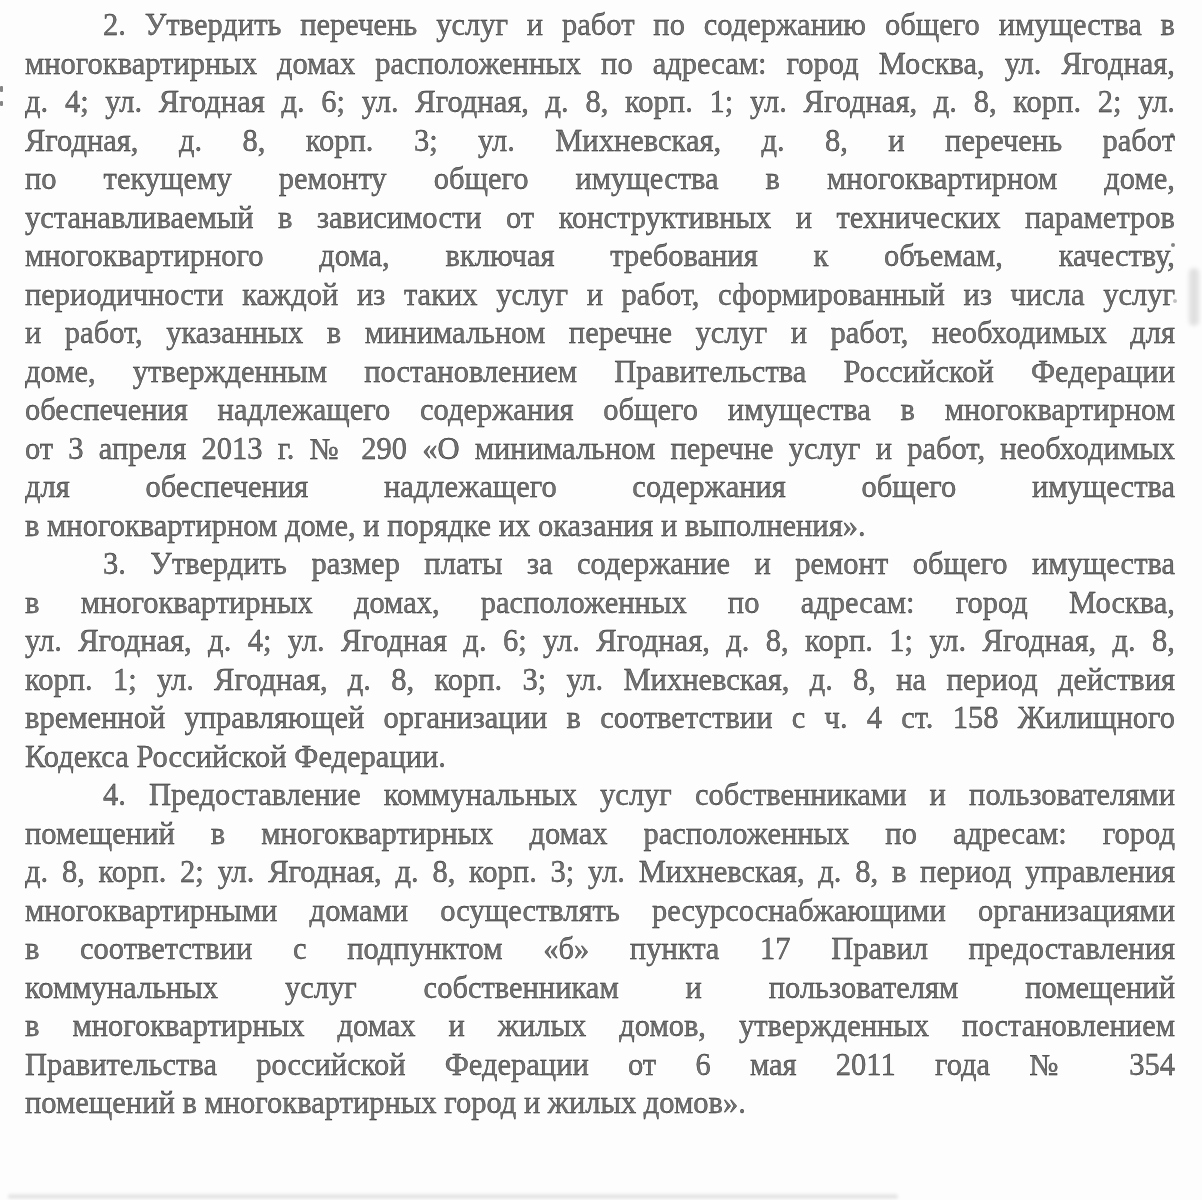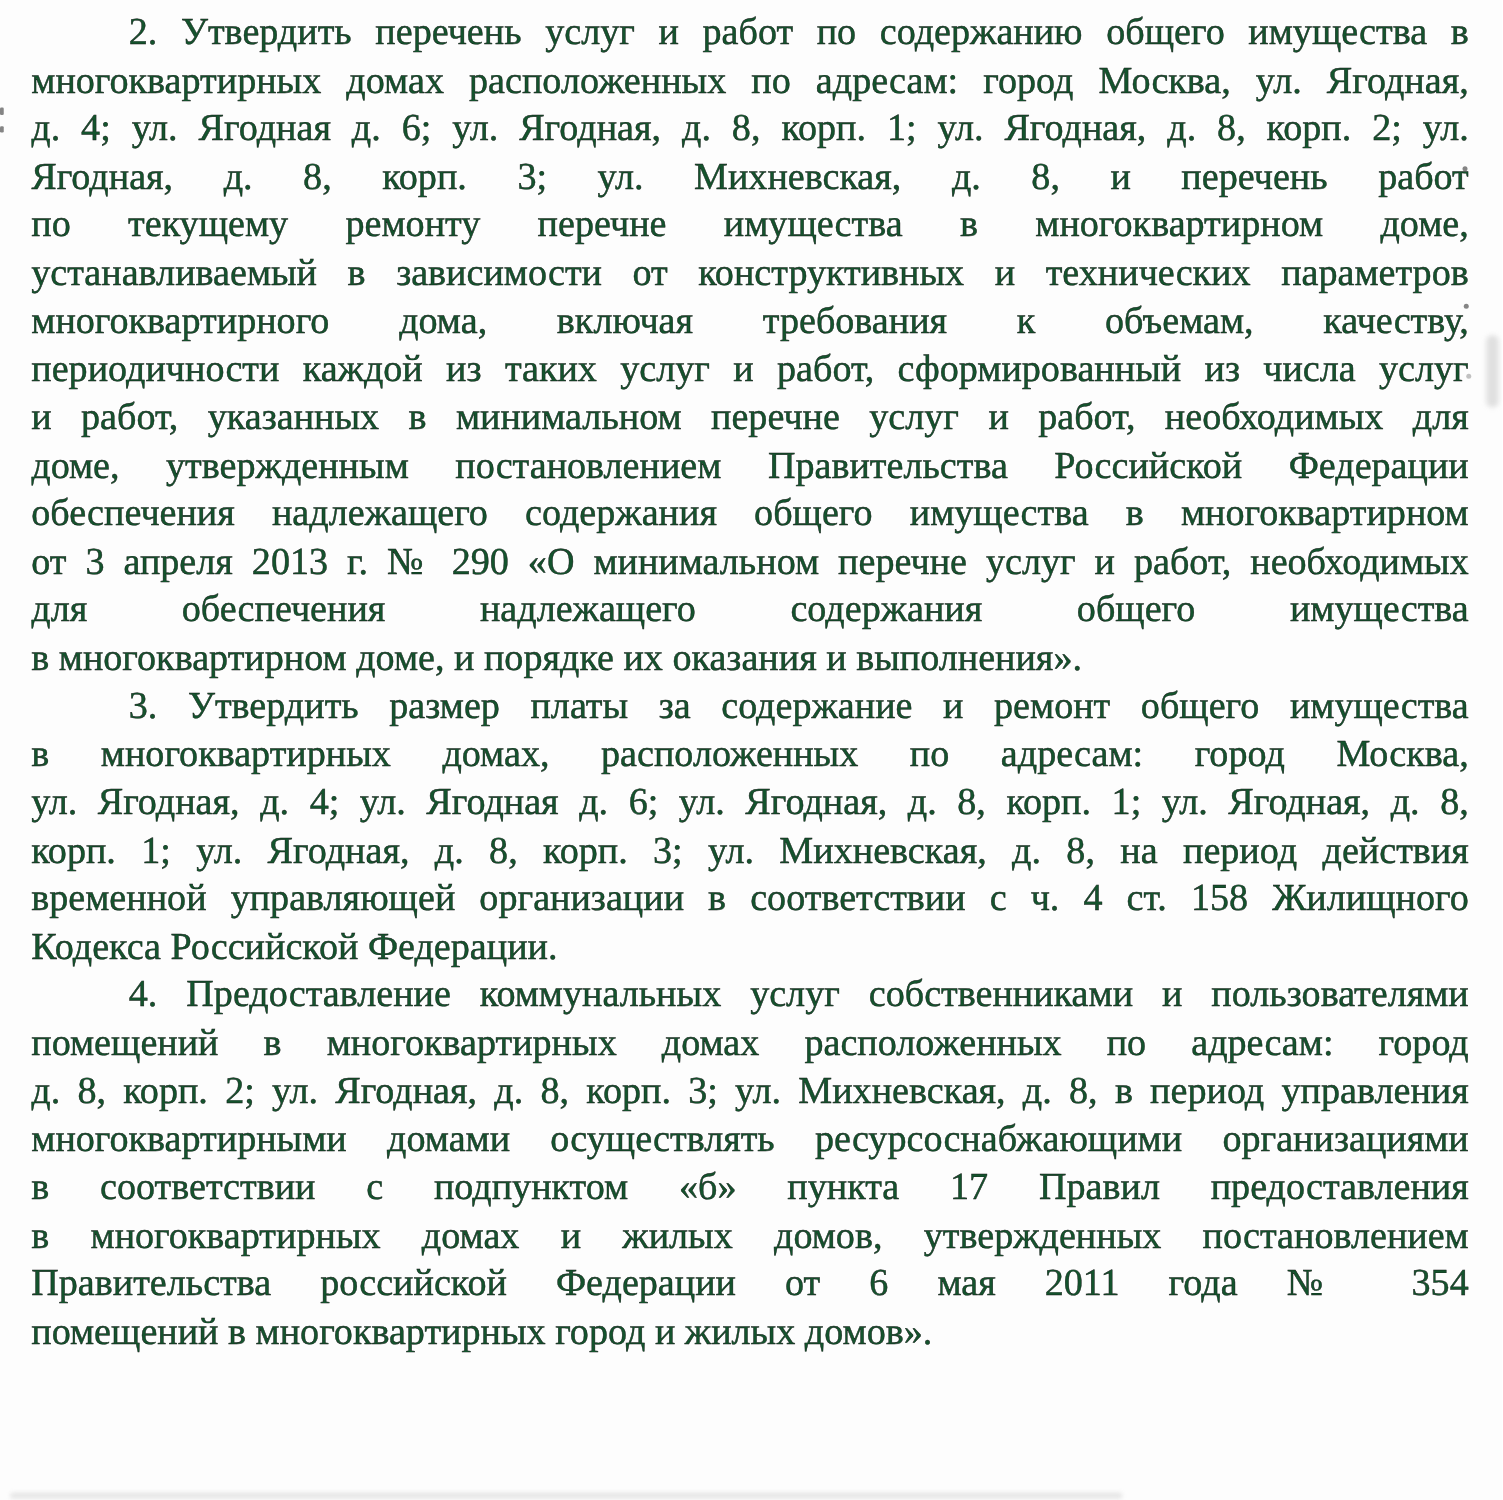--- a/index.html
+++ b/index.html
@@ -15,21 +15,21 @@
     overflow: hidden;
     font-family: "Liberation Serif", serif;
   }
   .text-block {
     position: absolute;
     left: 25px;
     top: 6px;
     width: 1150px;
     font-size: 30.5px;
     line-height: 38.5px;
-    color: #14532d;
+    color: #737373;
     -webkit-text-stroke: 0.35px #161616;
   }
   .paragraph { margin: 0; padding: 0; }
   .line {
     height: 38.5px;
     overflow: hidden;
     text-align: justify;
     text-align-last: justify;
     white-space: normal;
   }
@@ -66,21 +66,21 @@
 </head>
 <body>
 
 <div class="page">
   <div class="text-block" id="text-block">
       <div class="paragraph">
         <div class="line indent">2. Утвердить перечень услуг и работ по содержанию общего имущества в</div>
         <div class="line">многоквартирных домах расположенных по адресам: город Москва, ул. Ягодная,</div>
         <div class="line">д. 4; ул. Ягодная д. 6; ул. Ягодная, д. 8, корп. 1; ул. Ягодная, д. 8, корп. 2; ул.</div>
         <div class="line">Ягодная, д. 8, корп. 3; ул. Михневская, д. 8, и перечень работ</div>
-        <div class="line">по текущему ремонту перечне имущества в многоквартирном доме,</div>
+        <div class="line">по текущему ремонту общего имущества в многоквартирном доме,</div>
         <div class="line">устанавливаемый в зависимости от конструктивных и технических параметров</div>
         <div class="line">многоквартирного дома, включая требования к объемам, качеству,</div>
         <div class="line">периодичности каждой из таких услуг и работ, сформированный из числа услуг</div>
         <div class="line">и работ, указанных в минимальном перечне услуг и работ, необходимых для</div>
         <div class="line">доме, утвержденным постановлением Правительства Российской Федерации</div>
         <div class="line">обеспечения надлежащего содержания общего имущества в многоквартирном</div>
         <div class="line">от 3 апреля 2013 г. № 290 «О минимальном перечне услуг и работ, необходимых</div>
         <div class="line">для обеспечения надлежащего содержания общего имущества</div>
         <div class="line last">в многоквартирном доме, и порядке их оказания и выполнения».</div>
       </div>
@@ -91,20 +91,21 @@
         <div class="line">корп. 1; ул. Ягодная, д. 8, корп. 3; ул. Михневская, д. 8, на период действия</div>
         <div class="line">временной управляющей организации в соответствии с ч. 4 ст. 158 Жилищного</div>
         <div class="line last">Кодекса Российской Федерации.</div>
       </div>
       <div class="paragraph">
         <div class="line indent">4. Предоставление коммунальных услуг собственниками и пользователями</div>
         <div class="line">помещений в многоквартирных домах расположенных по адресам: город</div>
         <div class="line">д. 8, корп. 2; ул. Ягодная, д. 8, корп. 3; ул. Михневская, д. 8, в период управления</div>
         <div class="line">многоквартирными домами осуществлять ресурсоснабжающими организациями</div>
         <div class="line">в соответствии с подпунктом «б» пункта 17 Правил предоставления</div>
+        <div class="line">коммунальных услуг собственникам и пользователям помещений</div>
         <div class="line">в многоквартирных домах и жилых домов, утвержденных постановлением</div>
         <div class="line">Правительства российской Федерации от 6 мая 2011 года № 354</div>
         <div class="line last">помещений в многоквартирных город и жилых домов».</div>
       </div>
     </div>
 
   <div class="artifact smudge-bottom"></div>
   <div class="artifact smear-right"></div>
   <div class="artifact speckle sp1"></div>
   <div class="artifact speckle sp2"></div>

